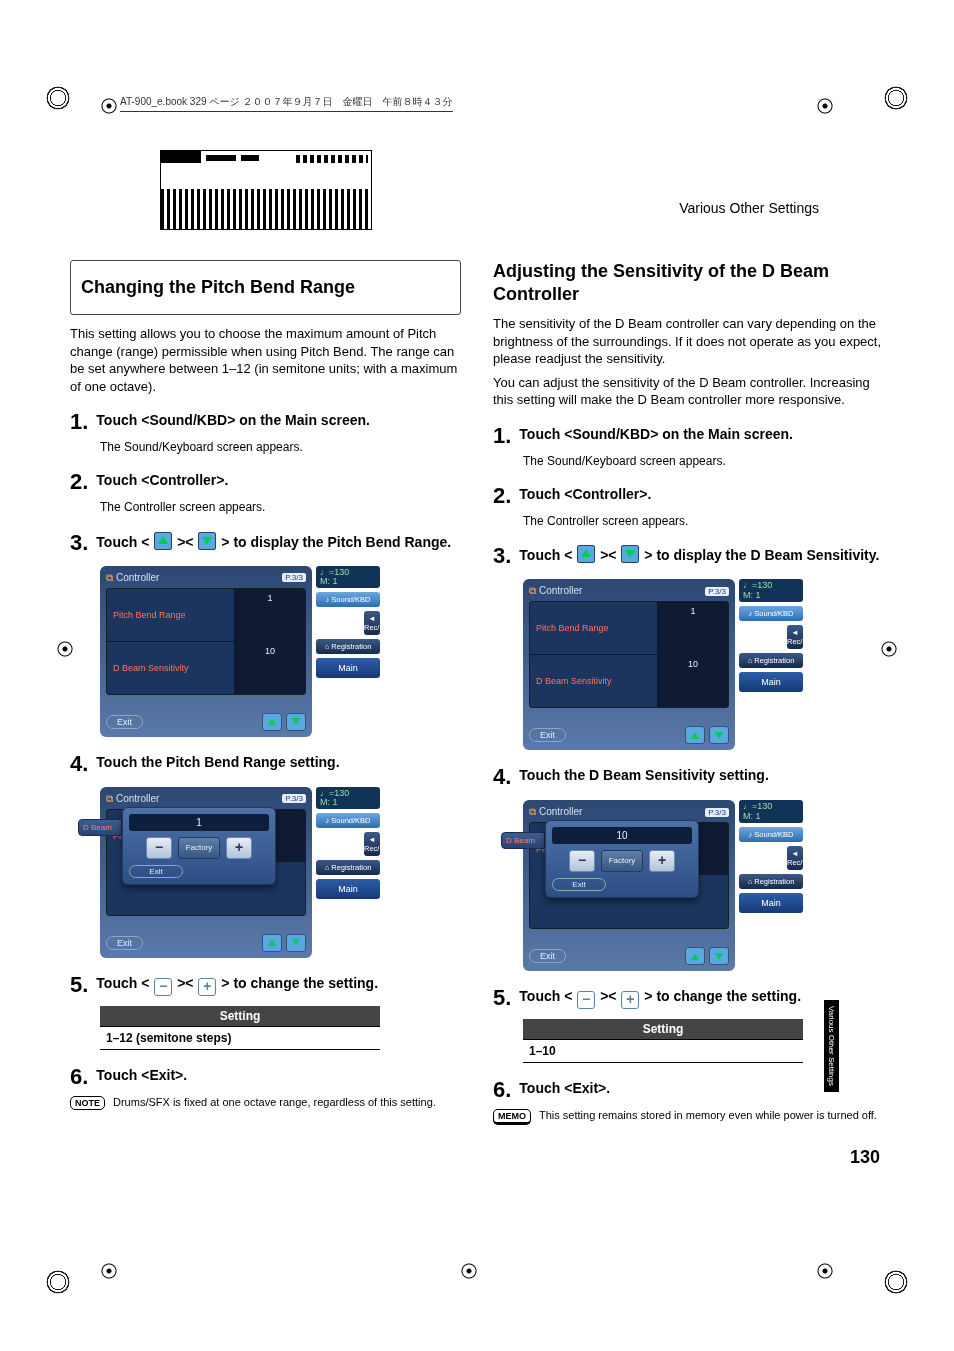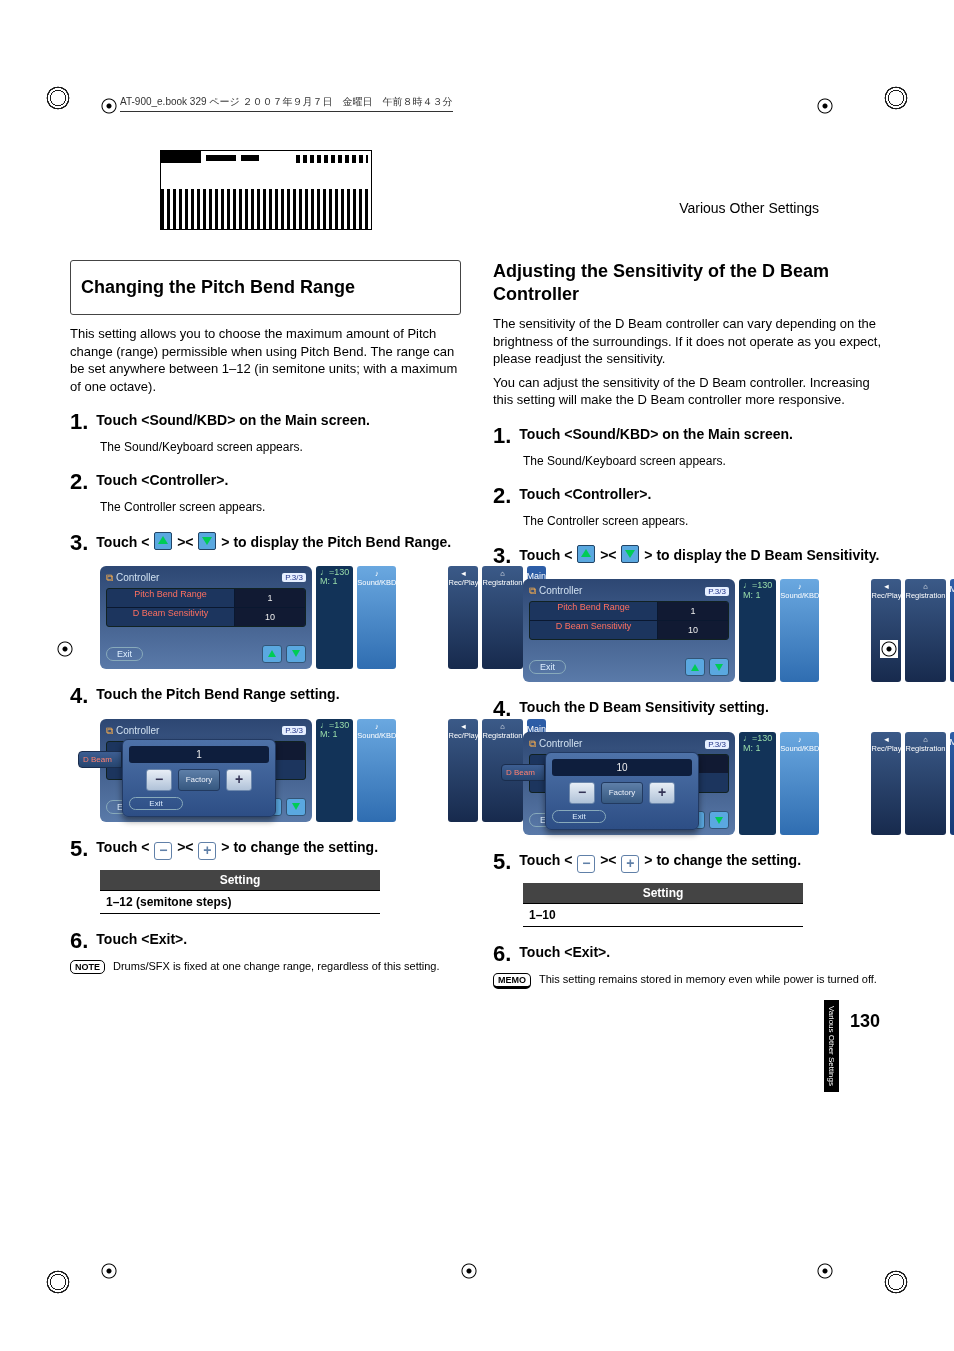--- a/index.html
+++ b/index.html
@@ -170,23 +170,22 @@
     background:#1c355e;
     border:1px solid #122;
     border-radius:3px;
     overflow:hidden;
   }
   .ss-row {
     display:flex;
     font-size:9px;
   }
   .ss-row .lab {
-    flex:1;padding:0 6px;color:#ff7060;
+    flex:1;padding:21px 6px;color:#ff7060;
     border-right:1px solid #0a1830;
-    text-align:center;
   }
   .ss-row .val {
     width:70px;text-align:center;padding:4px 0;color:#eee;
     background:#111a33;
   }
   .ss-row + .ss-row .lab, .ss-row + .ss-row .val { border-top:1px solid #0a1830;}
   .ss-bot {
     margin-top: 18px;
     display:flex;align-items:center;gap:8px;
   }
@@ -198,21 +197,21 @@
   .ss-abtn {
     width:18px;height:16px;border-radius:3px;background:#5aa8e0;border:1px solid #357;
     display:flex;align-items:center;justify-content:center;
   }
   .ss-abtn .t { width:0;height:0;border-left:4px solid transparent;border-right:4px solid transparent;}
   .ss-abtn.up .t{border-bottom:7px solid #0c5;}
   .ss-abtn.dn .t{border-top:7px solid #0c5;}
 
   .ss-right {
     width: 64px;
-    display:flex;flex-direction:row;gap:4px;border-radius:10px;
+    display:flex;flex-direction:column;gap:4px;border-radius:10px;
   }
   .ss-tempo {
     background:#123358;border-radius:3px;color:#9da;
     font-size:9px;text-align:left;padding:2px 4px;line-height:1.05;
   }
   .ss-btn {
     border-radius:3px;font-size:7.5px;text-align:center;padding:3px 0;color:#fff;
   }
   .b-sk{background:linear-gradient(#6aa8e0,#2f6db1);}
   .b-rp{background:linear-gradient(#3b5a88,#172a4d);margin-left:48px;}
@@ -457,21 +456,21 @@
       </tbody>
         </table>
 
       <div class="step">
           <span class="num">6.</span>
         <span class="text">Touch &lt;Exit&gt;.</span>
         </div>
 
       <div class="notebox">
         <span class="tag">NOTE</span>
-        <span>Drums/SFX is fixed at one change range, regardless of this setting.</span>
+        <span>Drums/SFX is fixed at one octave range, regardless of this setting.</span>
       </div>
     </div>
 
     <div class="col">
       <h2 class="section-title-noborder">Adjusting the Sensitivity of the D Beam Controller</h2>
       <p>The sensitivity of the D Beam controller can vary depending on the brightness of the surroundings. If it does not operate as you expect, please readjust the sensitivity.</p>
       <p>You can adjust the sensitivity of the D Beam controller. Increasing this setting will make the D Beam controller more responsive.</p>
 
       <div class="step">
           <span class="num">1.</span>

